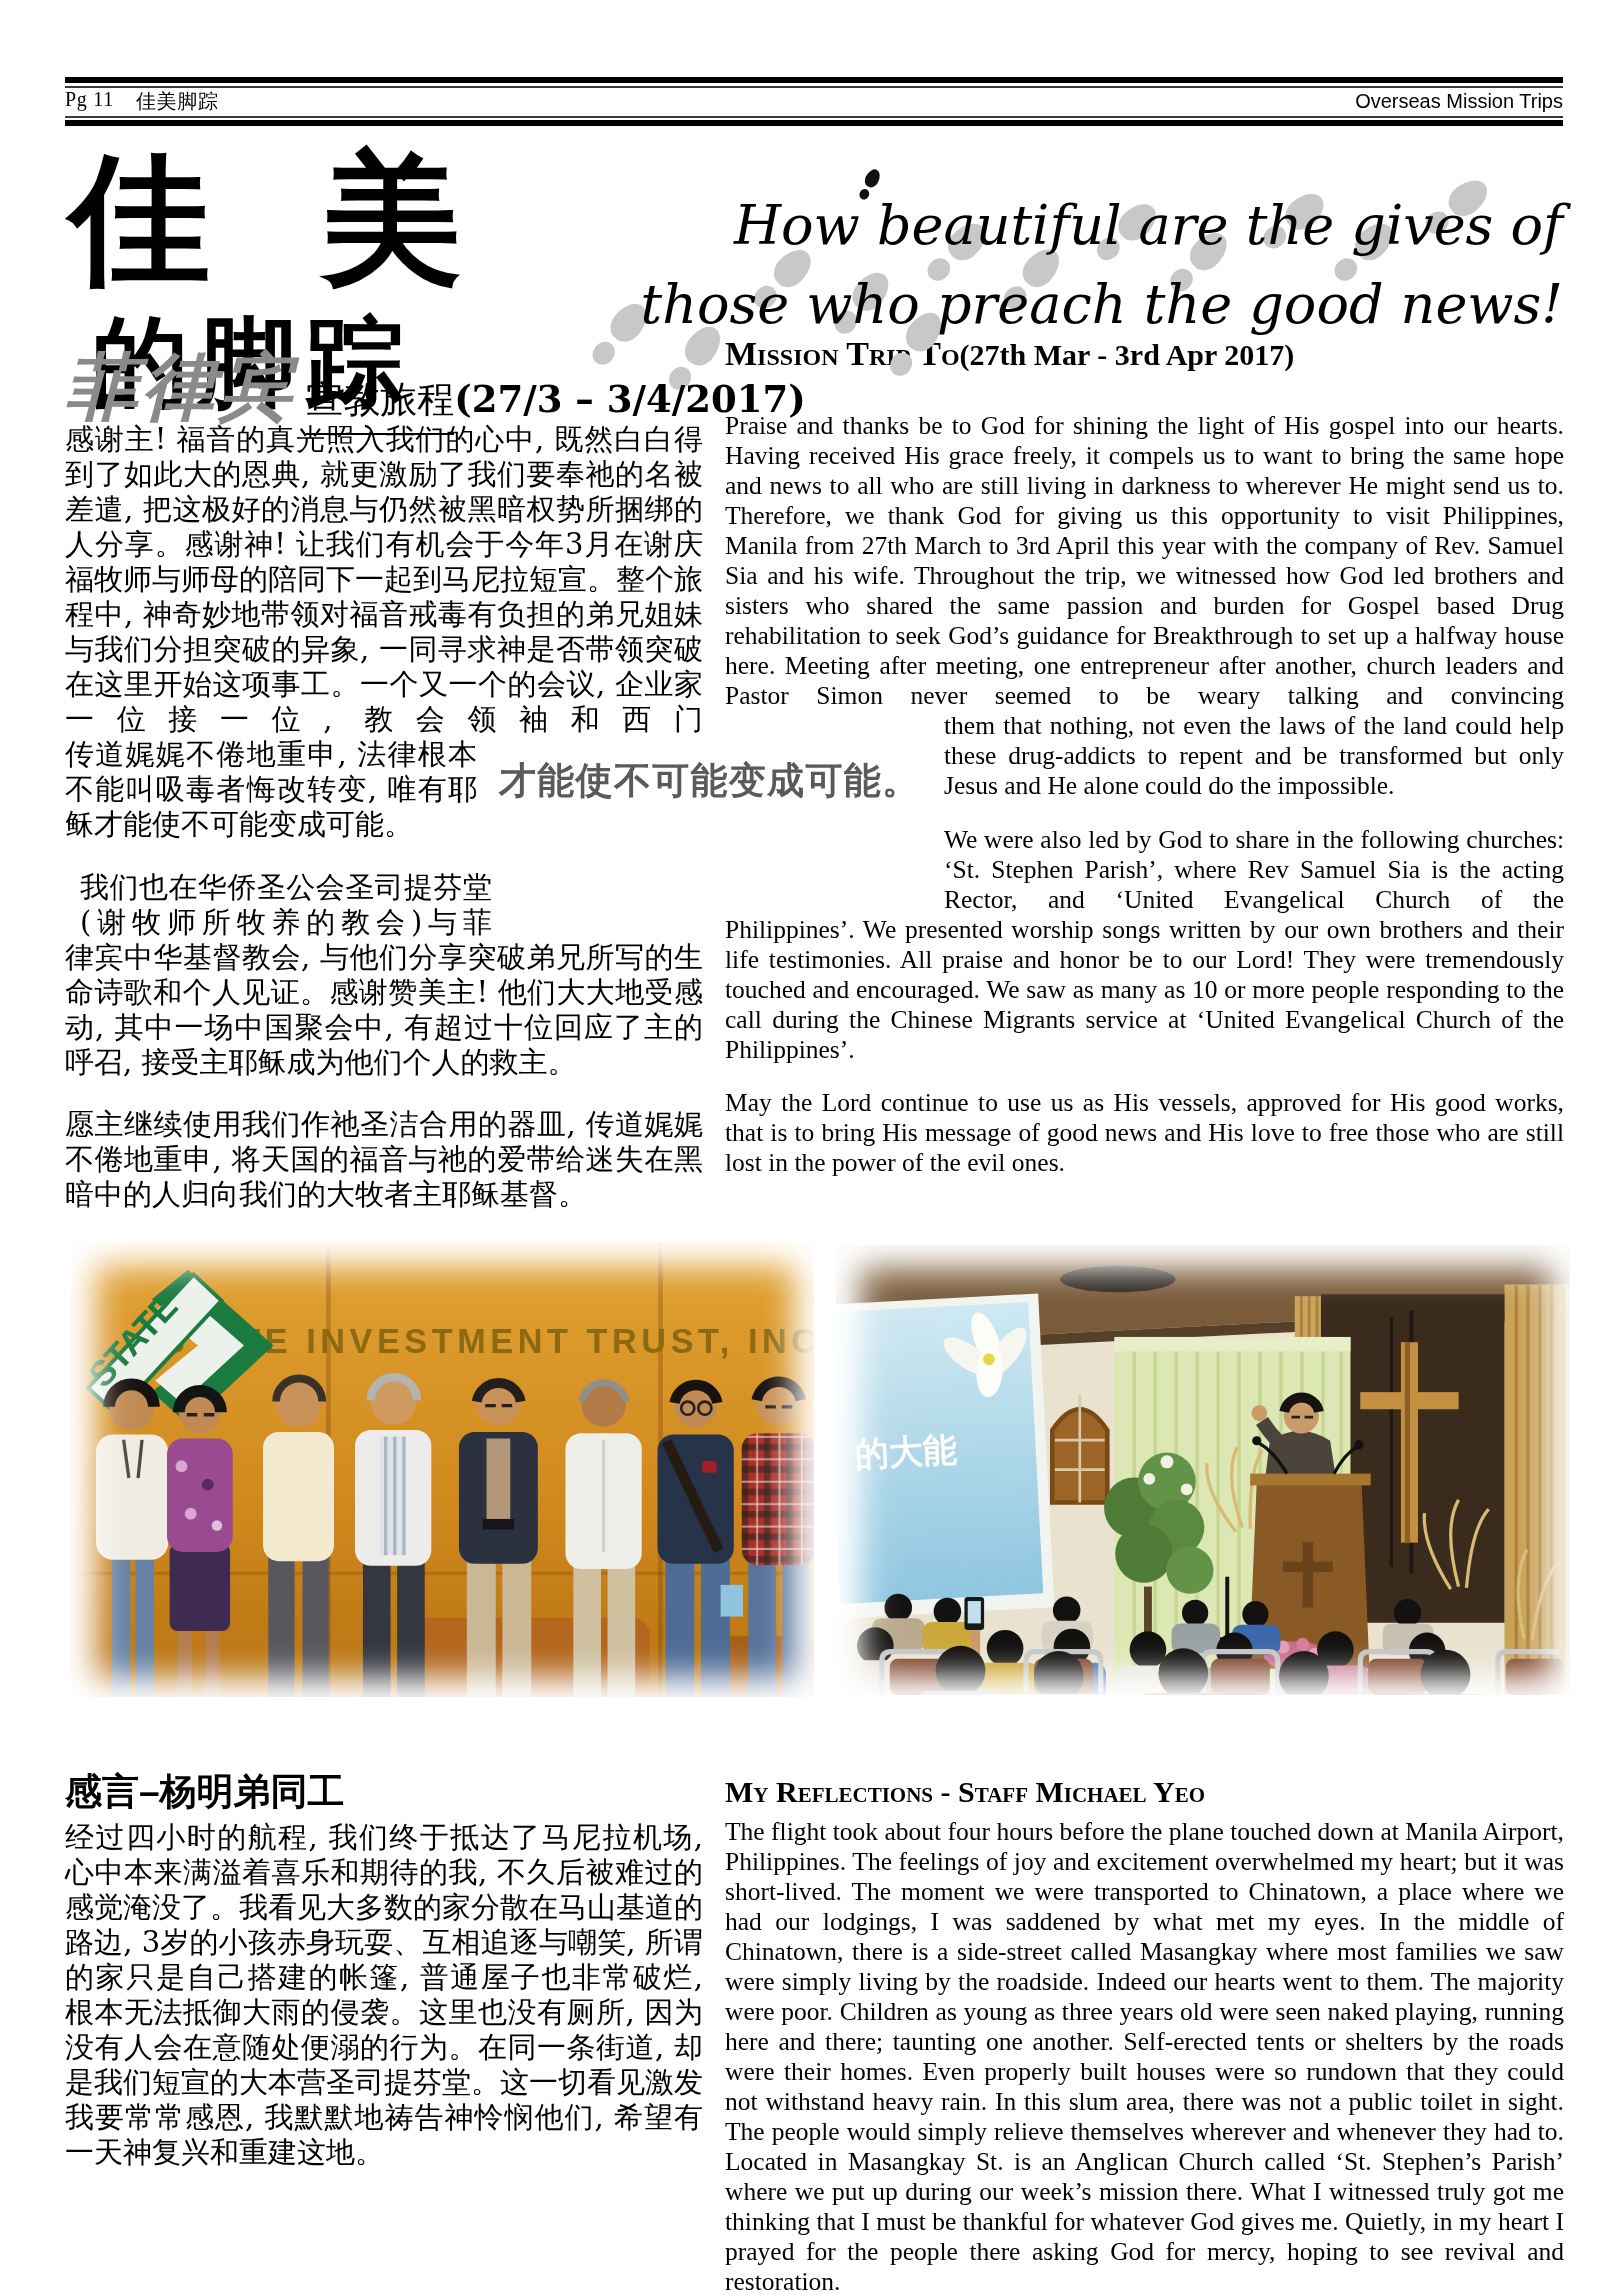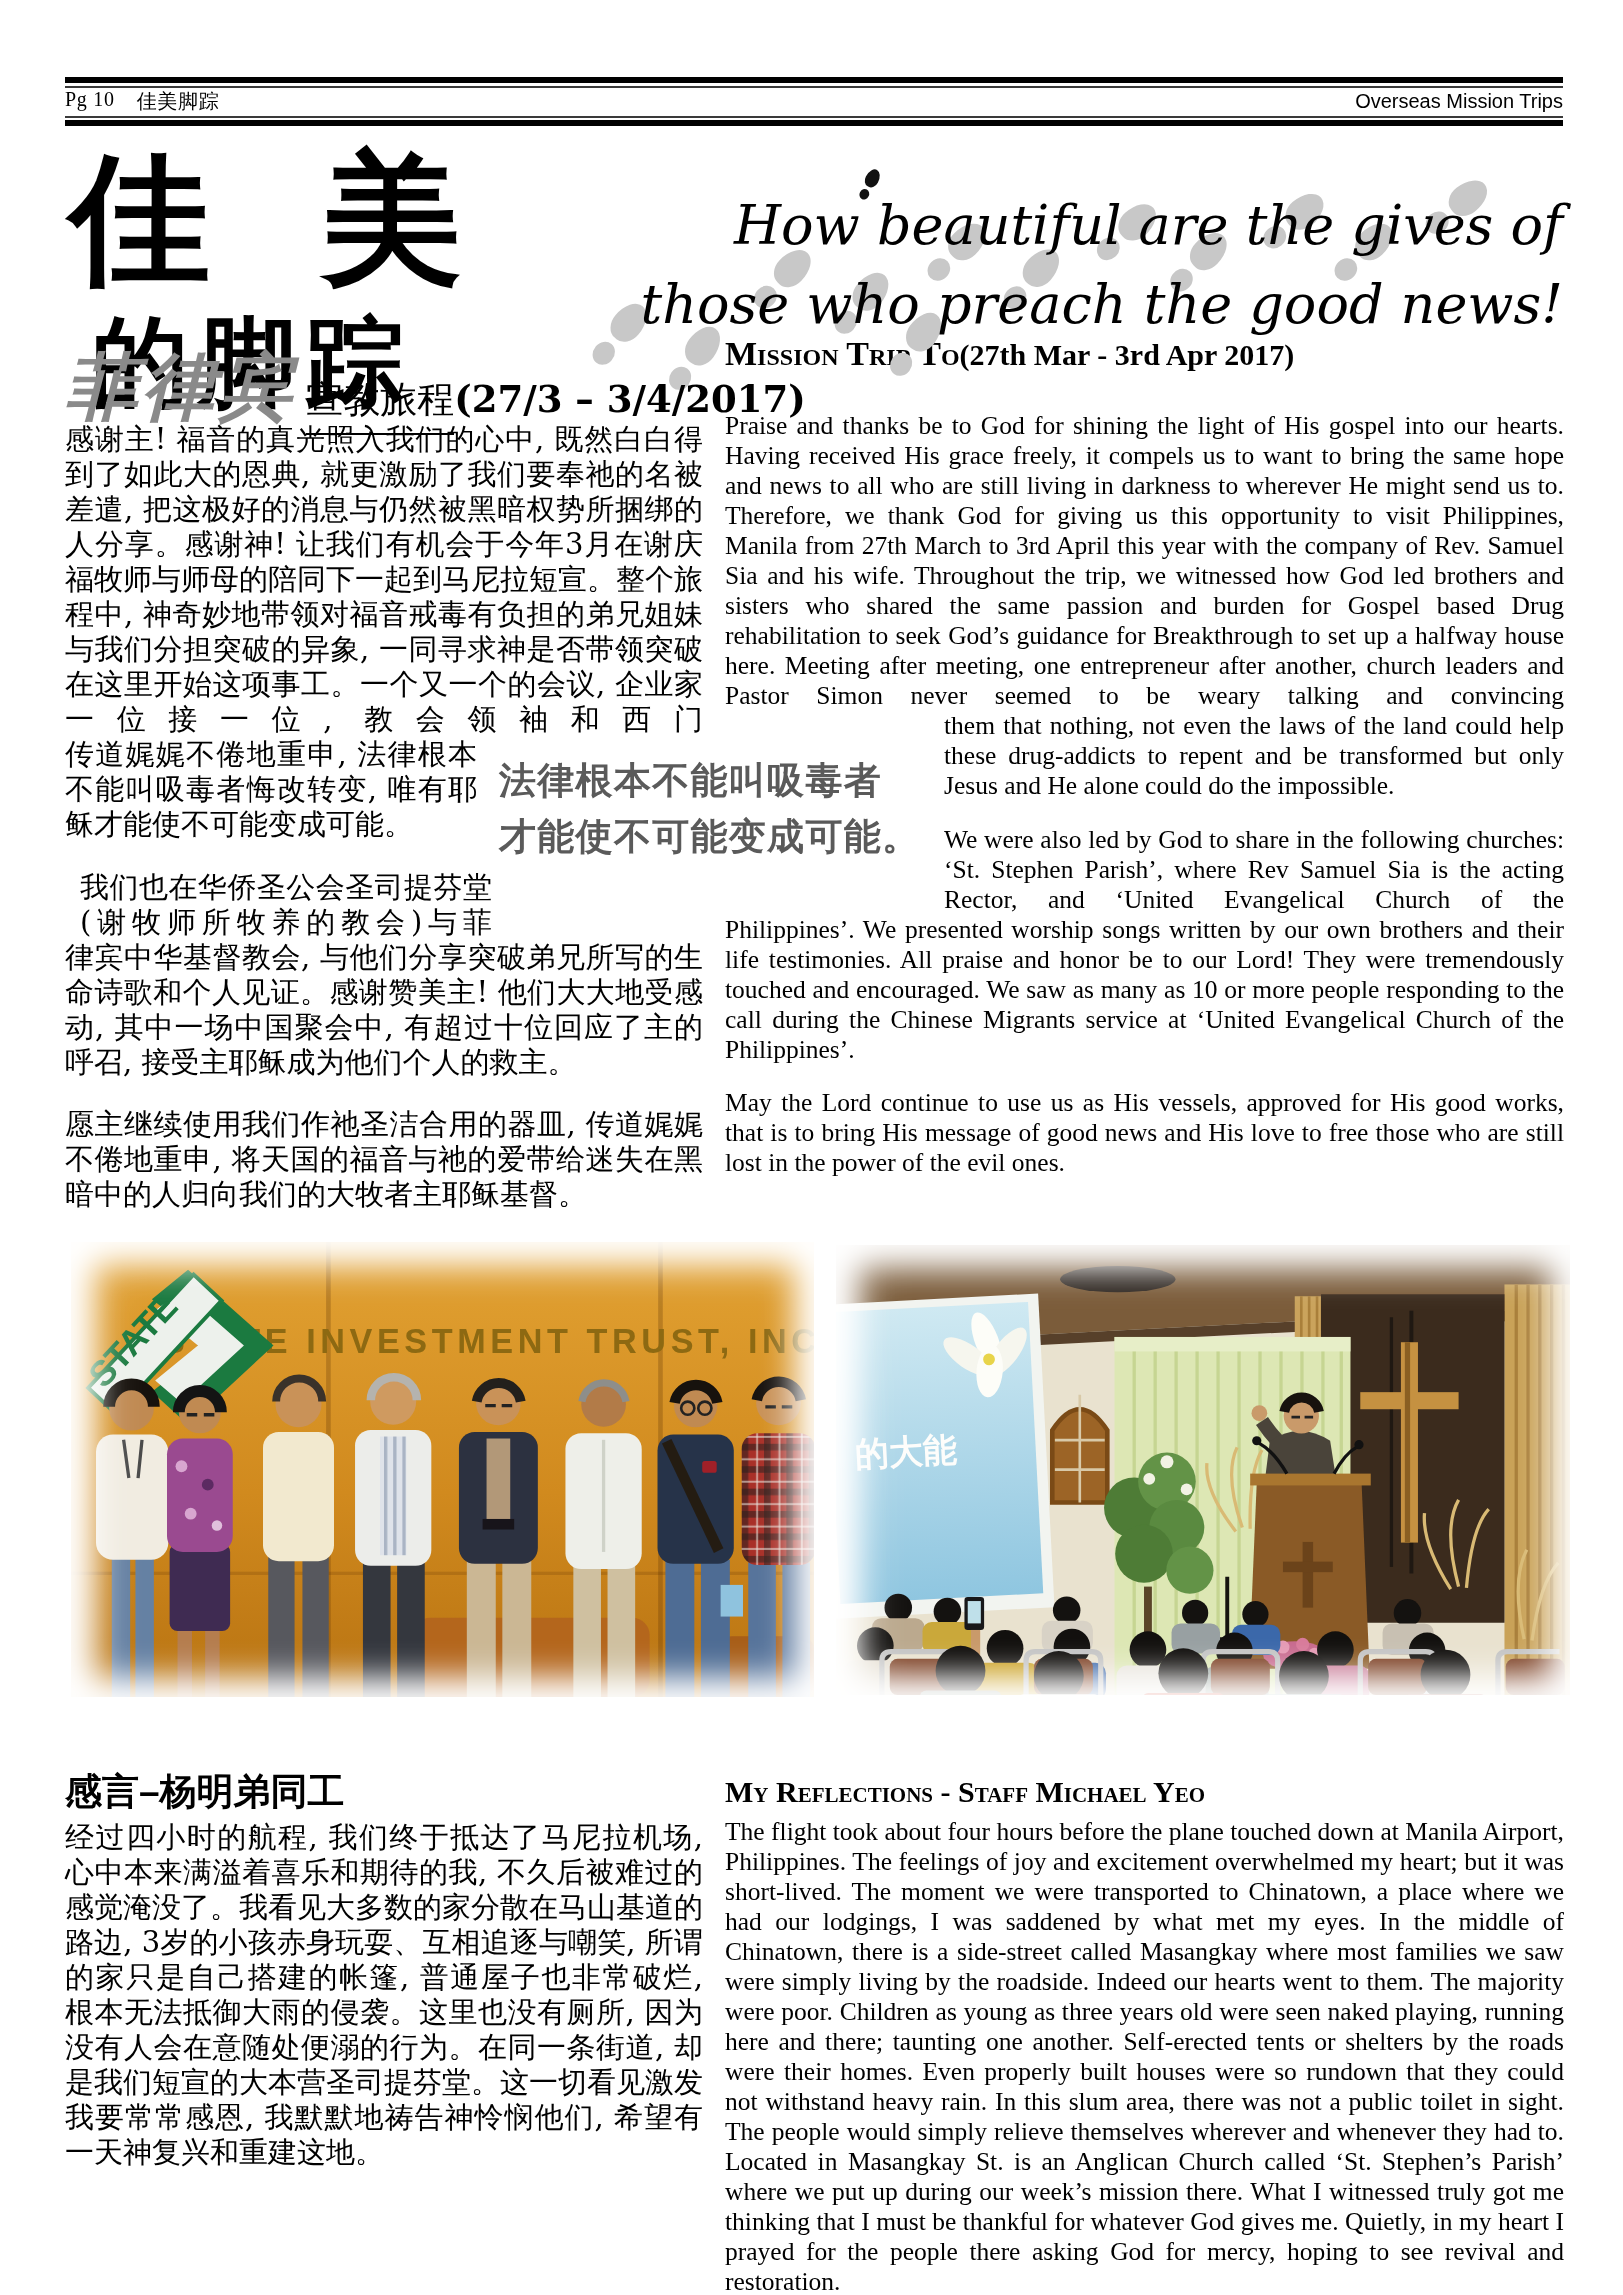--- a/index.html
+++ b/index.html
@@ -65,21 +65,21 @@
 </style>
 </head>
 <body>
 
 <div class="page">
 
   <div class="rule thick" style="top:77px"></div>
   <div class="rule thin" style="top:86px"></div>
   <div class="hdr-text">
     <span class="hdr-left">
-      <span>Pg 10</span>
+      <span>Pg 11</span>
       <span>佳美脚踪</span>
     </span>
     <span class="hdr-right">Overseas Mission Trips</span>
   </div>
   <div class="rule thin" style="top:116px"></div>
   <div class="rule thick" style="top:120px"></div>
 
   <div class="fp" style="left:599px;top:298px;transform:rotate(40deg)">
       <span class="sole"></span>
       <span class="heel"></span>
@@ -155,21 +155,20 @@
 
   <div class="leftcol zh-body">
     <div class="cont">感谢主! 福音的真光照入我们的心中, 既然白白得到了如此大的恩典, 就更激励了我们要奉祂的名被差遣, 把这极好的消息与仍然被黑暗权势所捆绑的人分享。感谢神! 让我们有机会于今年3月在谢庆福牧师与师母的陪同下一起到马尼拉短宣。整个旅程中, 神奇妙地带领对福音戒毒有负担的弟兄姐妹与我们分担突破的异象, 一同寻求神是否带领突破在这里开始这项事工。一个又一个的会议, 企业家一位接一位, 教会领袖和西门</div>
     <div class="p1narrow">传道娓娓不倦地重申, 法律根本不能叫吸毒者悔改转变, 唯有耶稣才能使不可能变成可能。</div>
     <div class="p2narrow cont">我们也在华侨圣公会圣司提芬堂(谢牧师所牧养的教会)与菲</div>
     <div>律宾中华基督教会, 与他们分享突破弟兄所写的生命诗歌和个人见证。感谢赞美主! 他们大大地受感动, 其中一场中国聚会中, 有超过十位回应了主的呼召, 接受主耶稣成为他们个人的救主。</div>
     <div class="p3zh">愿主继续使用我们作祂圣洁合用的器皿, 传道娓娓不倦地重申, 将天国的福音与祂的爱带给迷失在黑暗中的人归向我们的大牧者主耶稣基督。</div>
   </div>
 
   <div class="pullquote">
-    <div>法律根本不能叫吸毒者</div>
     <div>才能使不可能变成可能。</div>
   </div>
 
   <div class="rightcol en-body">
     <div class="cont">Praise and thanks be to God for shining the light of His gospel into our hearts. Having received His grace freely, it compels us to want to bring the same hope and news to all who are still living in darkness to wherever He might send us to. Therefore, we thank God for giving us this opportunity to visit Philippines, Manila from 27th March to 3rd April this year with the company of Rev. Samuel Sia and his wife. Throughout the trip, we witnessed how God led brothers and sisters who shared the same passion and burden for Gospel based Drug rehabilitation to seek God’s guidance for Breakthrough to set up a halfway house here. Meeting after meeting, one entrepreneur after another, church leaders and Pastor Simon never seemed to be weary talking and convincing</div>
     <div class="rp-indent">them that nothing, not even the laws of the land could help these drug-addicts to repent and be transformed but only Jesus and He alone could do the impossible.</div>
     <div class="rp-indent rp2indent cont">We were also led by God to share in the following churches: ‘St. Stephen Parish’, where Rev Samuel Sia is the acting Rector, and ‘United Evangelical Church of the</div>
     <div>Philippines’. We presented worship songs written by our own brothers and their life testimonies. All praise and honor be to our Lord! They were tremendously touched and encouraged. We saw as many as 10 or more people responding to the call during the Chinese Migrants service at ‘United Evangelical Church of the Philippines’.</div>
     <div class="rp3">May the Lord continue to use us as His vessels, approved for His good works, that is to bring His message of good news and His love to free those who are still lost in the power of the evil ones.</div>
   </div>

